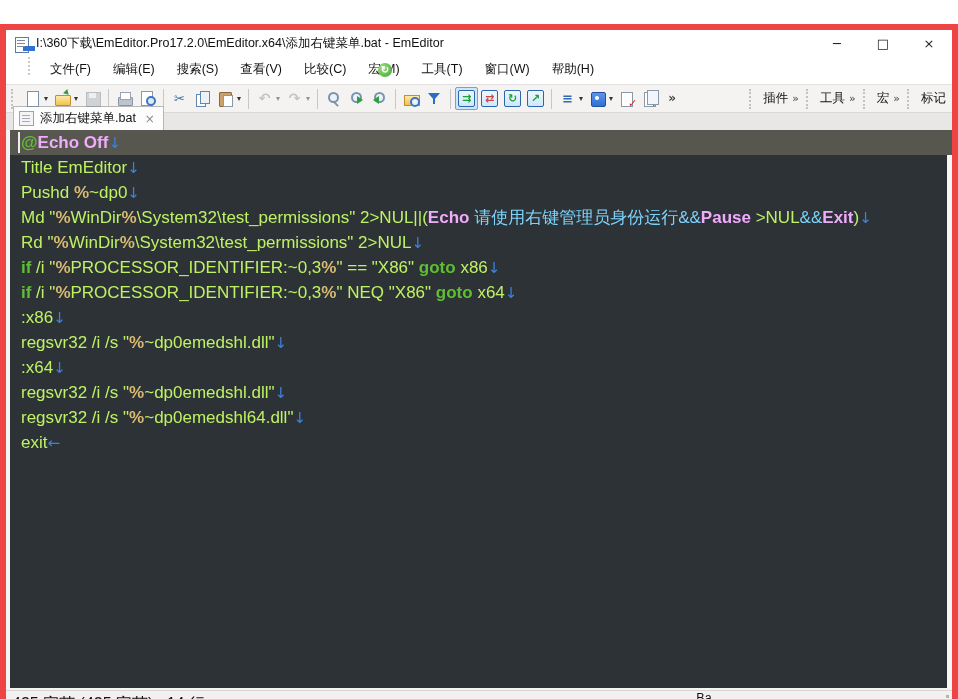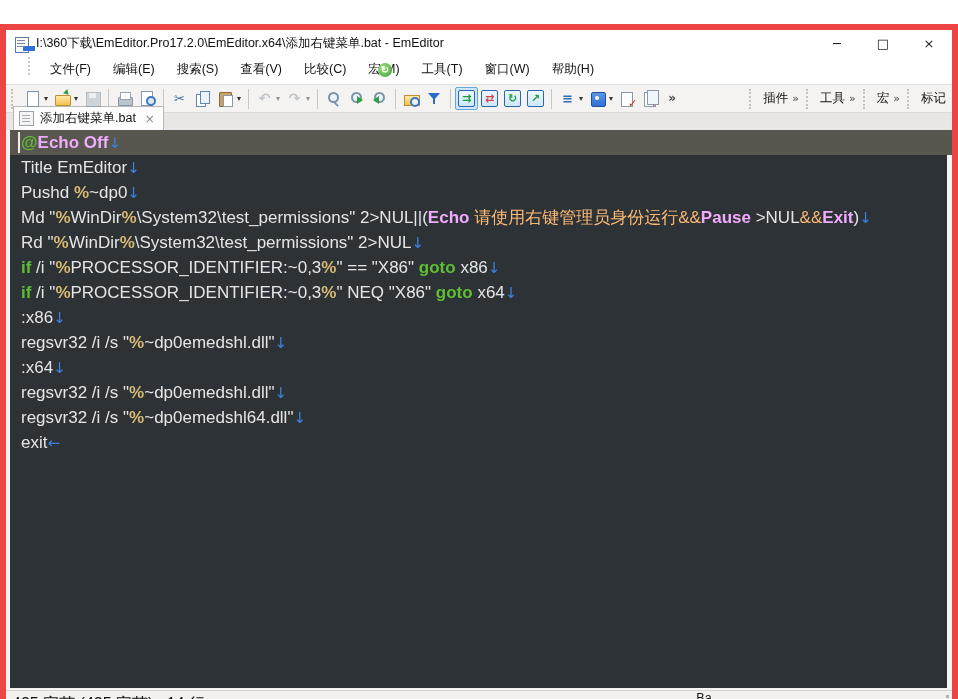--- a/index.html
+++ b/index.html
@@ -121,23 +121,23 @@
   .tab-close { font-size: 12px; color: #888; margin-left: 9px; font-family:"DejaVu Sans",sans-serif; }
 
   
   .editor { flex: 1 1 auto; background: #2d3236; position: relative; overflow: hidden;
             border-left: 4px solid #f4f4f2; border-bottom: 2px solid #f4f4f2;
             font-family: "Liberation Sans", sans-serif; }
   .vscroll { position: absolute; right: 0; top: 0; width: 5px; height: 100%; background: #f6f6f5; }
   .line { height: 25px; line-height: 25px; padding-left: 11px; white-space: pre; font-size: 17px; }
   .line.current { background: #575750; position: relative; }
   .caret { position: absolute; left: 8px; top: 2px; width: 2px; height: 21px; background: #eee; }
-  .seg-w { color: #e5e5e5; }
+  .seg-w { color: #bef264; }
   .seg-g { color: #5fbe33; font-weight: bold; }
-  .seg-p { color: #fdba74; }
+  .seg-p { color: #7dd3fc; }
   .seg-pb { color: #f0abfc; font-weight: bold; }
   .seg-y { color: #d9ba71; font-weight: bold; }
   .eol { color: #3c82de; font-family: "DejaVu Sans", sans-serif; font-size: 15px; }
 
   
   .statusbar { height: 27px; background: #f2f1ef; border-top: 1px solid #d7d5d3; position: relative;
                display: flex; align-items: center; padding-left: 6px; flex: 0 0 auto; }
   .status-left { font-size: 16px; color: #111; white-space: nowrap; }
   .status-right { position: absolute; left: 640px; top: 0; height: 100%; display: flex; align-items: center; flex-direction: column; }
   .status-ba { font-size: 12.5px; color: #111; }

